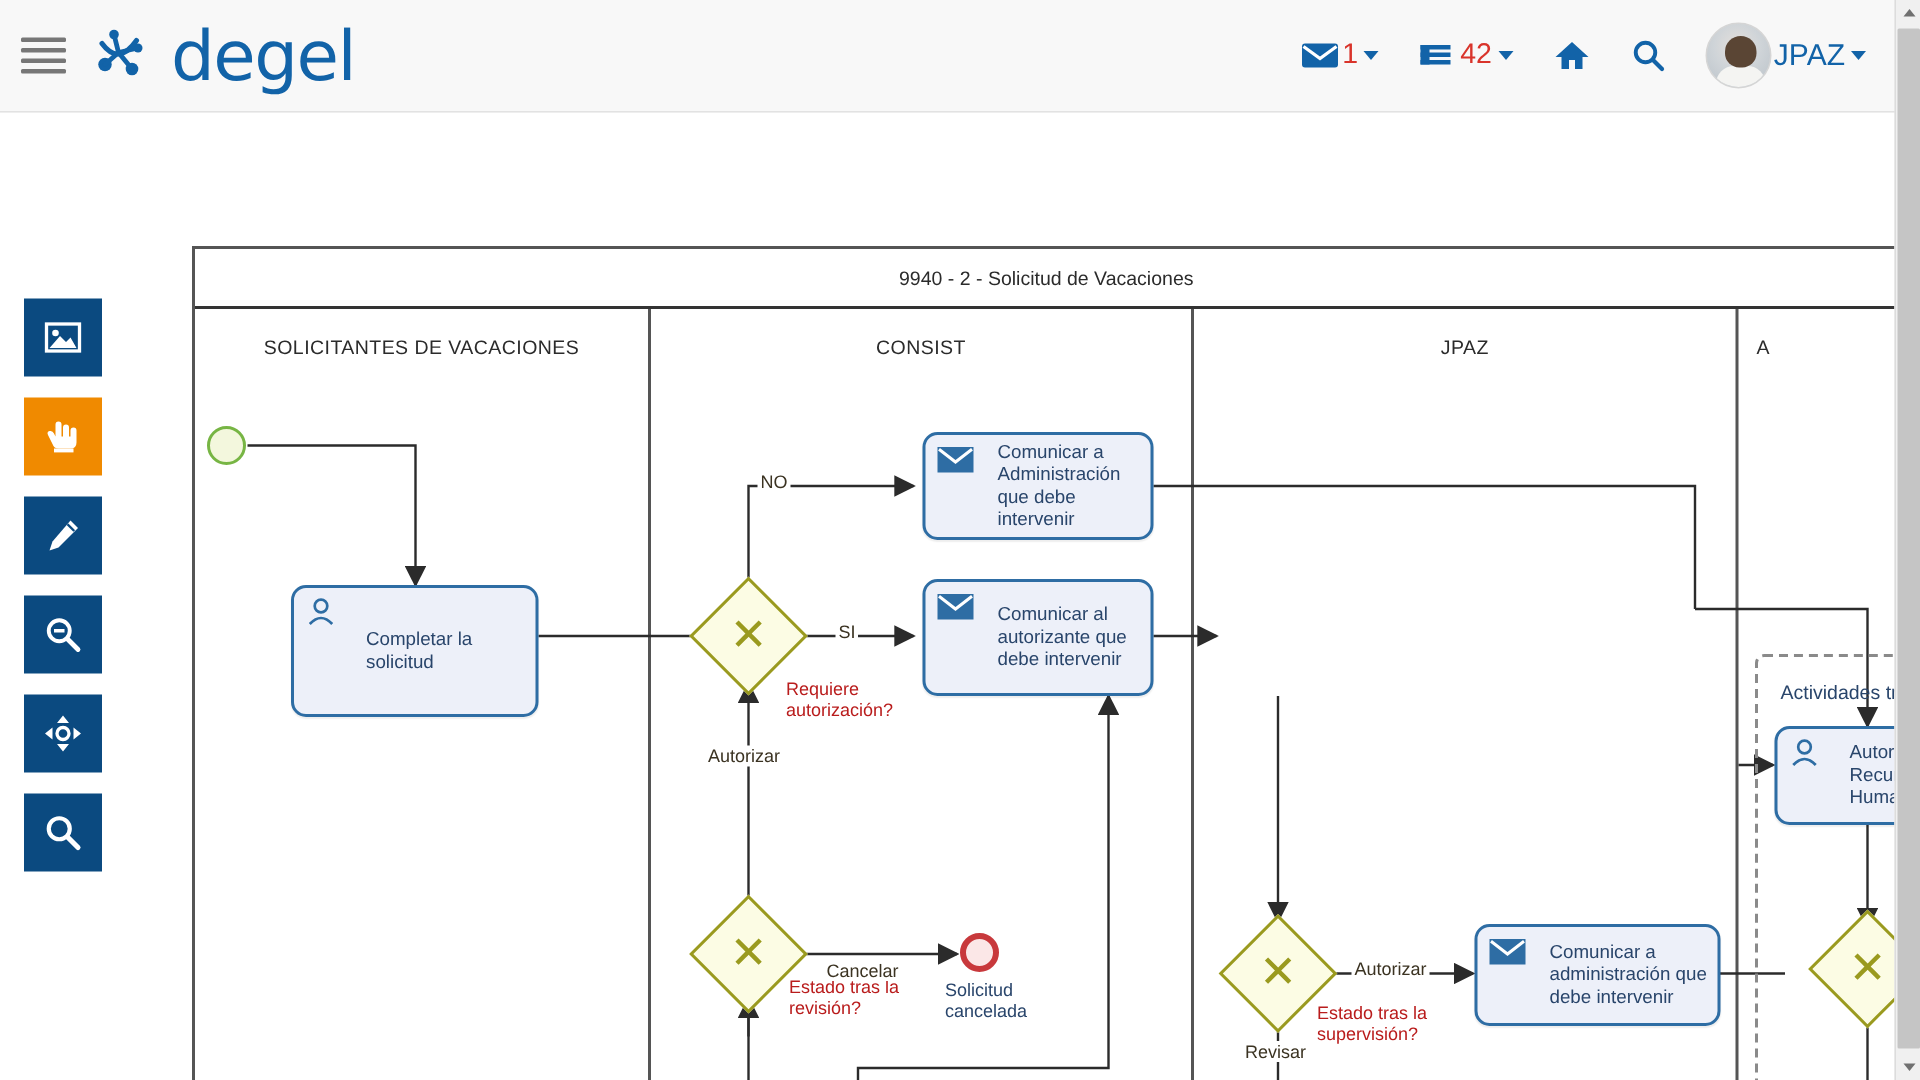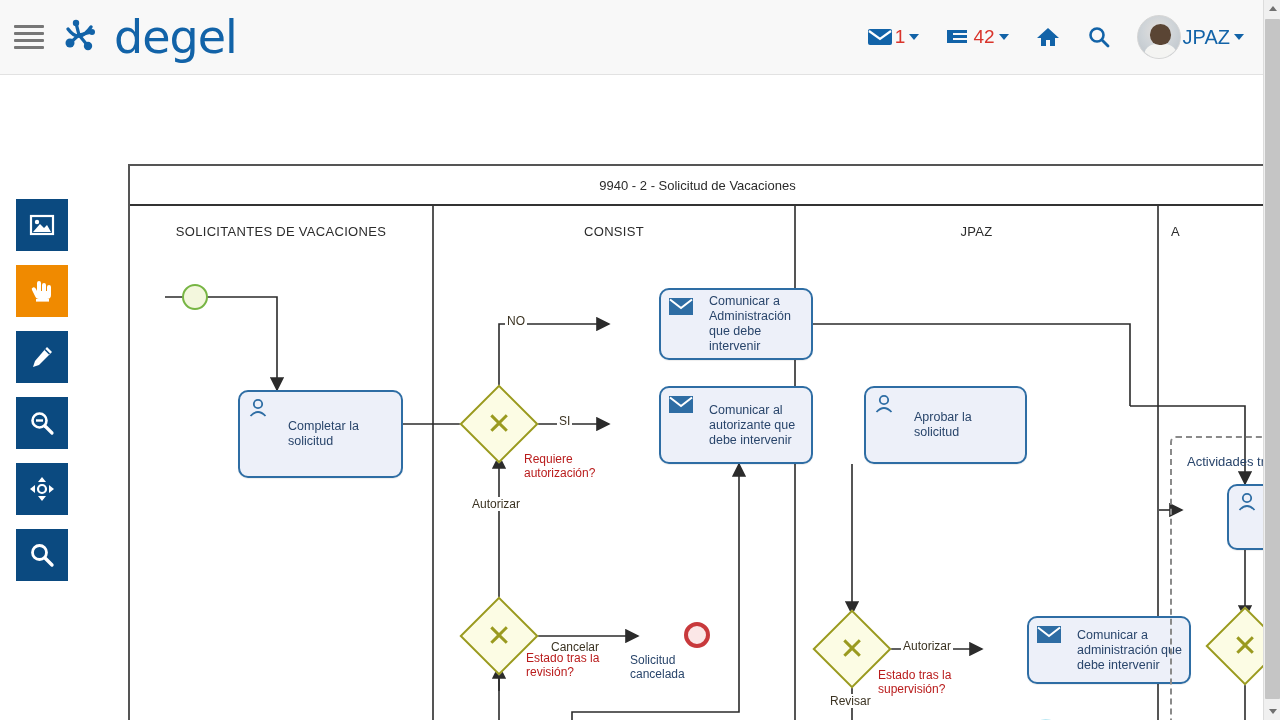--- a/index.html
+++ b/index.html
@@ -97,21 +97,21 @@
     position: absolute; top: 40px; height: 660px;
     border-right: 2px solid #555;
   }
   .lane-title {
     position: absolute; left: 0; top: 0; width: 100%;
     display: flex; align-items: center; justify-content: center;
     height: 50px; font-size: 13px; color: #2b2b2b; letter-spacing: .3px;
   }
 
   
-  .node { position: absolute; margin-left: 44px; }
+  .node { position: absolute; }
   .task {
     border: 2px solid #2e6da4; border-radius: 10px;
     background: #edf0f9; box-shadow: 0 1px 1px rgba(0,0,0,.07);
   }
   .task .task-label {
     position: absolute; left: 48px; top: 50%; transform: translateY(-50%);
     font-size: 12.5px; line-height: 15px; color: #29456b;
     font-family: "Liberation Sans", sans-serif; white-space: pre-line;
     padding-right: 6px;
   }
@@ -426,29 +426,20 @@
       <div class="gateway"></div>
       <div class="gw-x">✕</div>
     </div>
     <div class="gw-label" style="left:396px; top:485px;">Estado tras la
 revisión?</div>
 
     <div class="node end-event" style="left:510px; top:456px;"></div>
     <div class="event-label" style="left:500px; top:487px;">Solicitud
 cancelada</div>
 
-    <div class="node task" style="left:690px; top:220px; width:163px; height:78px;">
-      <span class="task-icon">
-        <svg width="22" height="22" viewBox="0 0 22 22">
-          <circle cx="11" cy="6" r="4.2" stroke="#2e6da4" stroke-width="1.8" fill="none"></circle>
-          <path d="M3.5 18 q7.5-8 15 0" stroke="#2e6da4" stroke-width="1.8" fill="none"></path>
-        </svg>
-      </span>
-      <span class="task-label">Aprobar la solicitud</span>
-    </div>
 
     <div class="gw-wrap" style="left:694px; top:455px;">
       <div class="gateway"></div>
       <div class="gw-x">✕</div>
     </div>
     <div class="gw-label" style="left:748px; top:502px;">Estado tras la
 supervisión?</div>
 
     <div class="node task" style="left:853px; top:450px; width:164px; height:68px;">
       <span class="task-icon">

